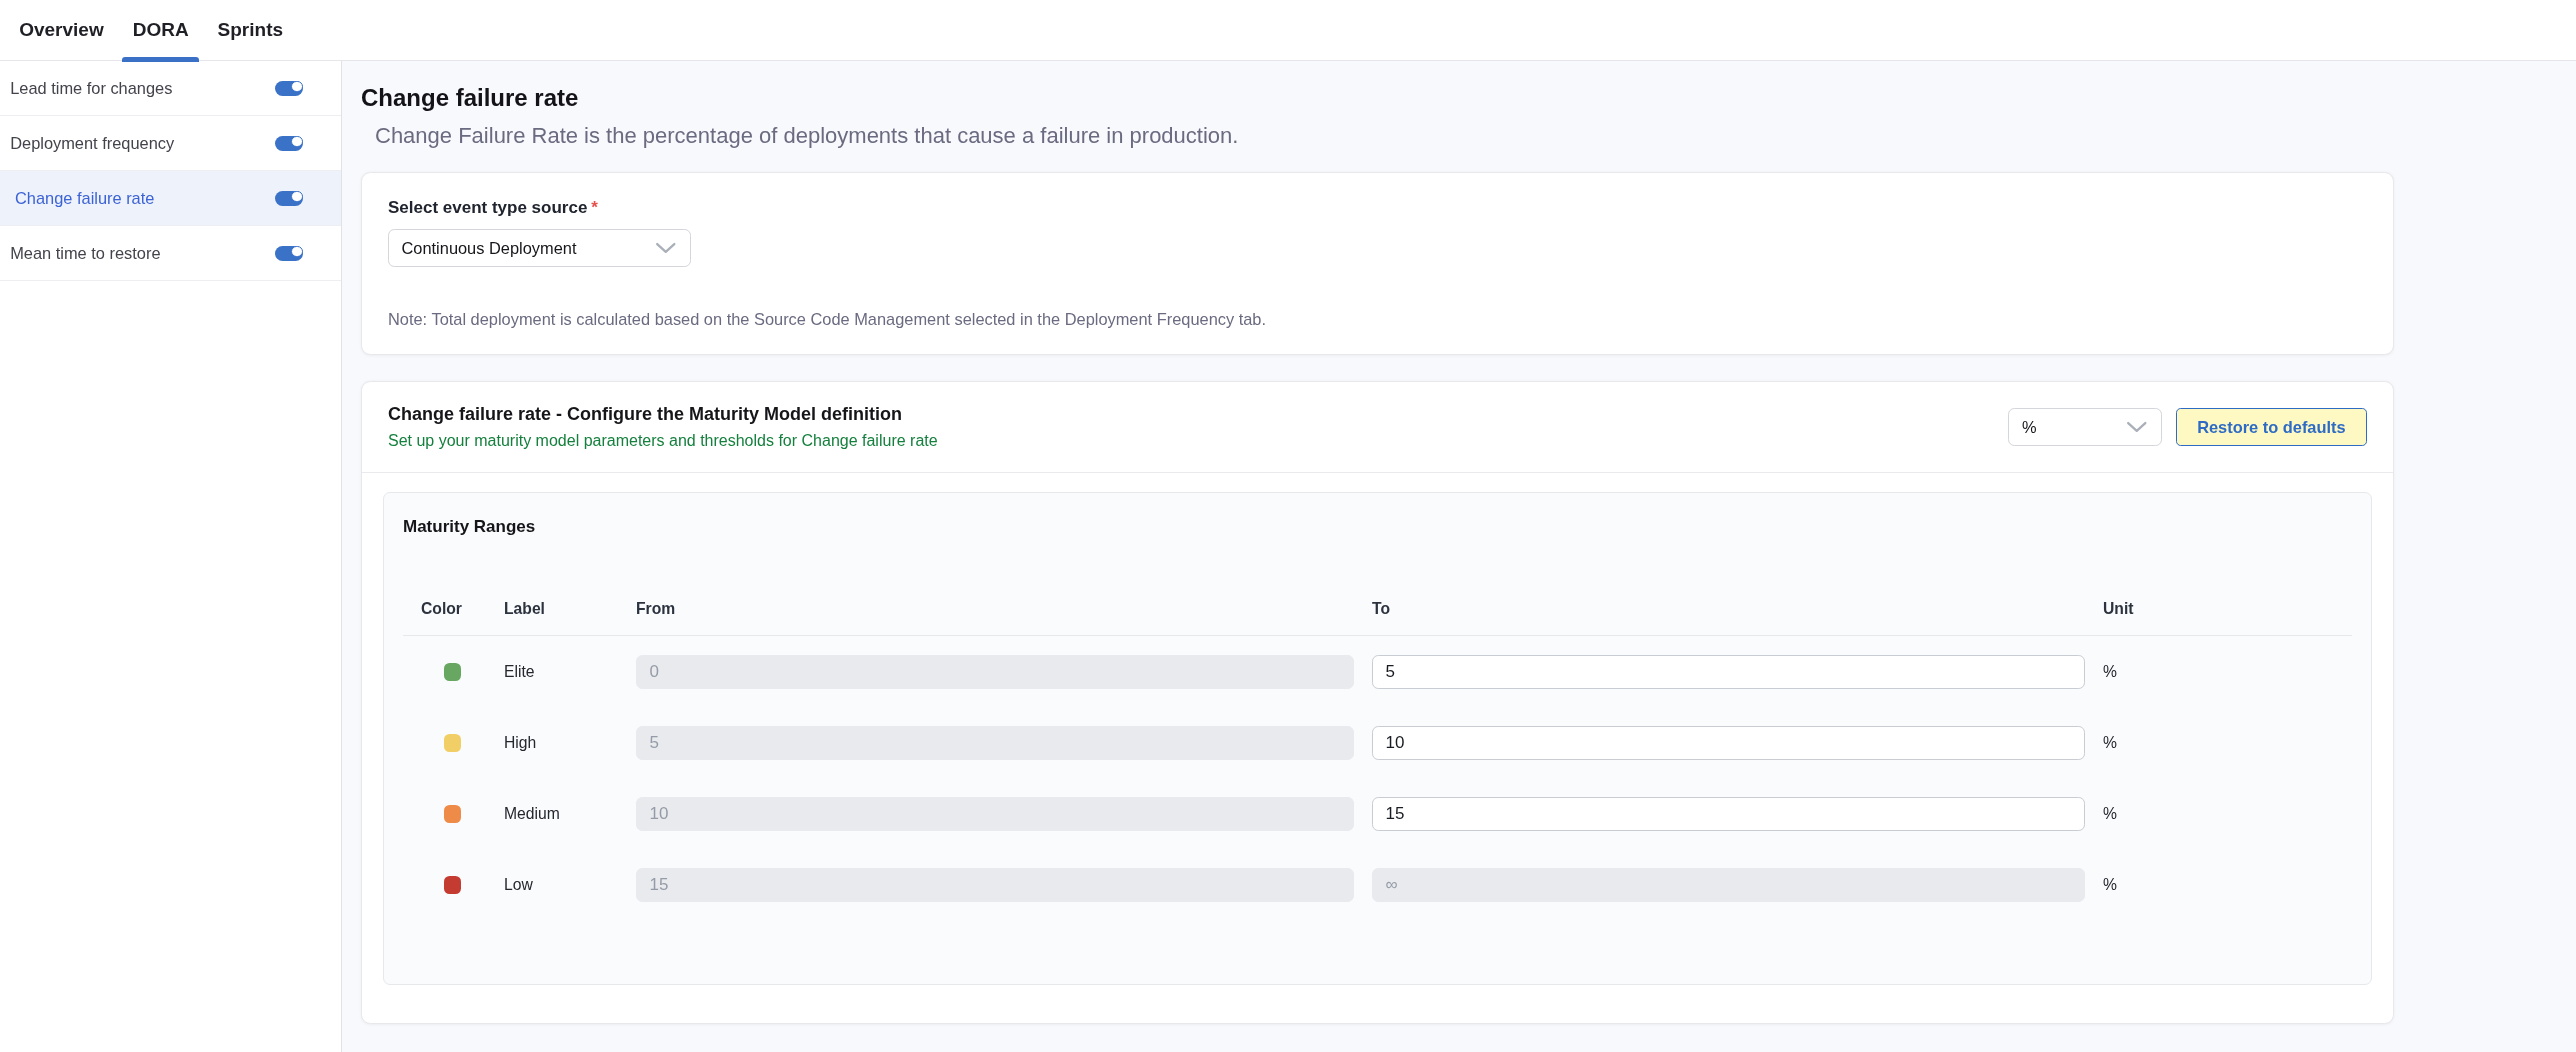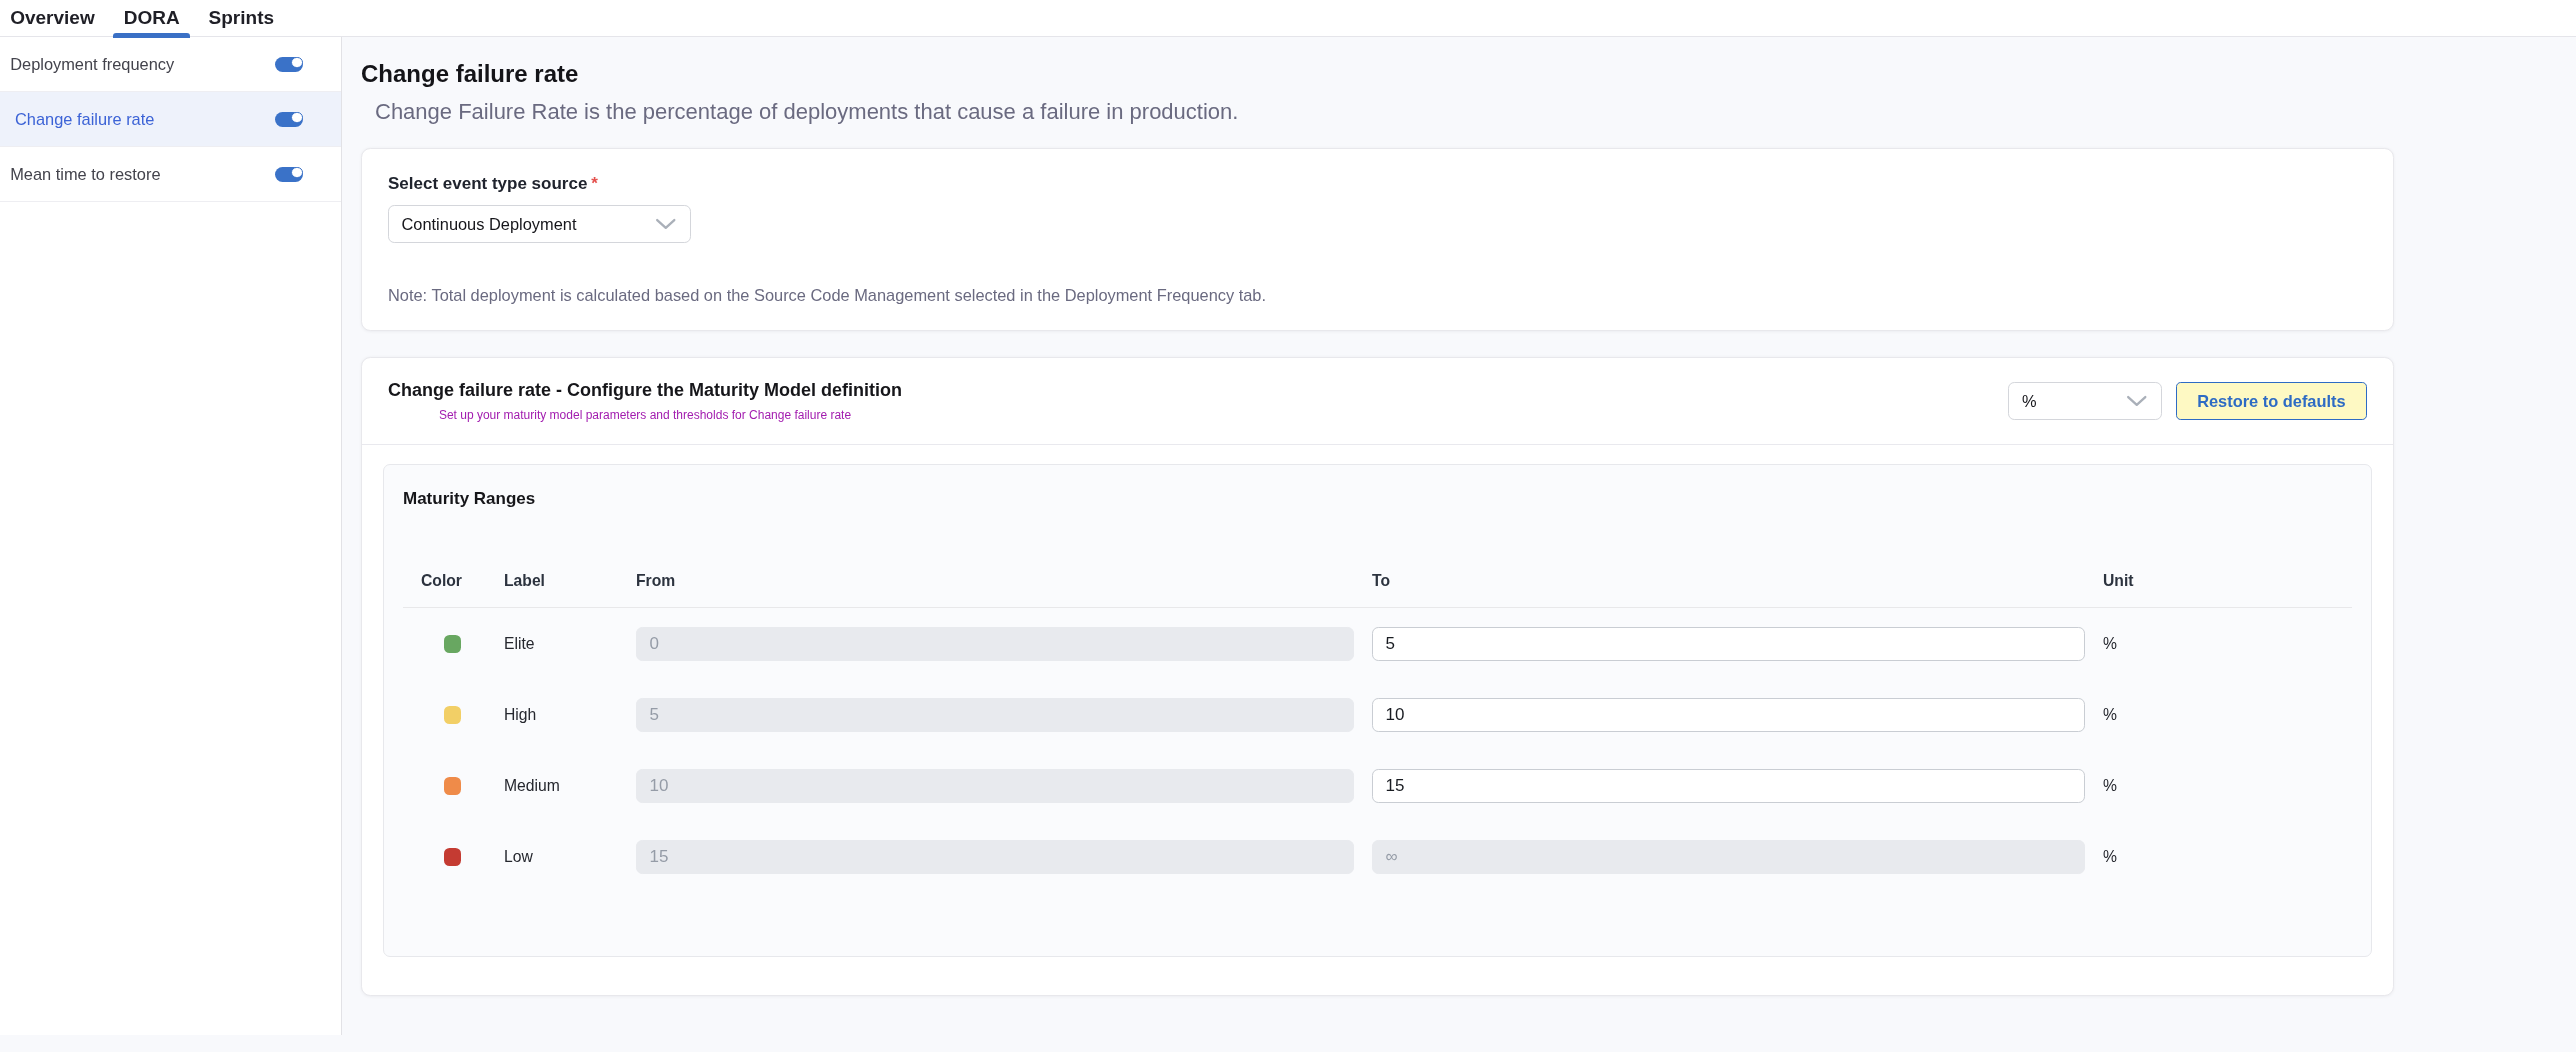--- a/index.html
+++ b/index.html
@@ -5,22 +5,22 @@
   * { margin:0; padding:0; box-sizing:border-box; }
   html,body { width:2576px; height:1052px; }
   body {
     font-family:"Liberation Sans", sans-serif;
     background:#f8f9fc;
     color:#1c1c21;
     overflow:hidden;
   }
   
   .topbar {
-    height:37px; background:#fff; border-bottom:1.6px solid #e5e5ea;
-    display:flex; align-items:stretch; padding-left:0;
+    height:61px; background:#fff; border-bottom:1.6px solid #e5e5ea;
+    display:flex; align-items:stretch; padding-left:9px;
   }
   .tab {
     position:relative; display:flex; align-items:center;
     padding:0 10.2px; margin-right:8.6px;
     font-size:19px; font-weight:700; color:#1f1f26; cursor:pointer;
   }
   .tab .tab-underline {
     display:none; position:absolute; left:0; right:0; bottom:-1.6px;
     height:4.7px; border-radius:3.1px 3.1px 0 0; background:#3a70c5;
   }
@@ -63,21 +63,21 @@
   }
   .select-event { width:303px; margin-top:10.2px;gap:48px; }
   .note { font-size:16.4px; line-height:22px; color:#6a6a80; margin-top:41px; }
   
   .card2 { margin-top:26px; padding:0; }
   .card2-header {
     display:flex; align-items:center; justify-content:space-between;
     padding:22px 26px;
   }
   .card2-title { font-size:18px; font-weight:700; color:#16161a; }
-  .card2-subtitle { font-size:12px; color:#a21caf; margin-top:7px;text-align:center; }
+  .card2-subtitle { font-size:16px; color:#15803d; margin-top:7px; }
   .card2-controls { display:flex; align-items:center; gap:13.3px; }
   .select-unit { width:154px; }
   .btn-restore {
     height:38px; padding:0 20.4px; background:#fef9c3;
     border:1.6px solid #2e6bc4; border-radius:4.7px;
     font-family:"Liberation Sans", sans-serif;
     font-size:16.4px; font-weight:700; color:#2e6bc4; cursor:pointer;
   }
   .card2-divider { border-top:0.8px solid #e9e9ee; }
   .card2-body { padding:19px 21px 38px; }
@@ -128,20 +128,26 @@
   <div class="tab">
     <span>Sprints</span>
 
   </div>
 </div>
 
 <div class="layout">
 
   <div class="sidebar">
     <div class="side-item">
+      <span>Lead time for changes</span>
+      <div class="toggle">
+          <div class="knob"></div>
+        </div>
+    </div>
+    <div class="side-item">
       <span>Deployment frequency</span>
       <div class="toggle">
           <div class="knob"></div>
         </div>
     </div>
     <div class="side-item active">
       <span>Change failure rate</span>
       <div class="toggle">
           <div class="knob"></div>
         </div>

